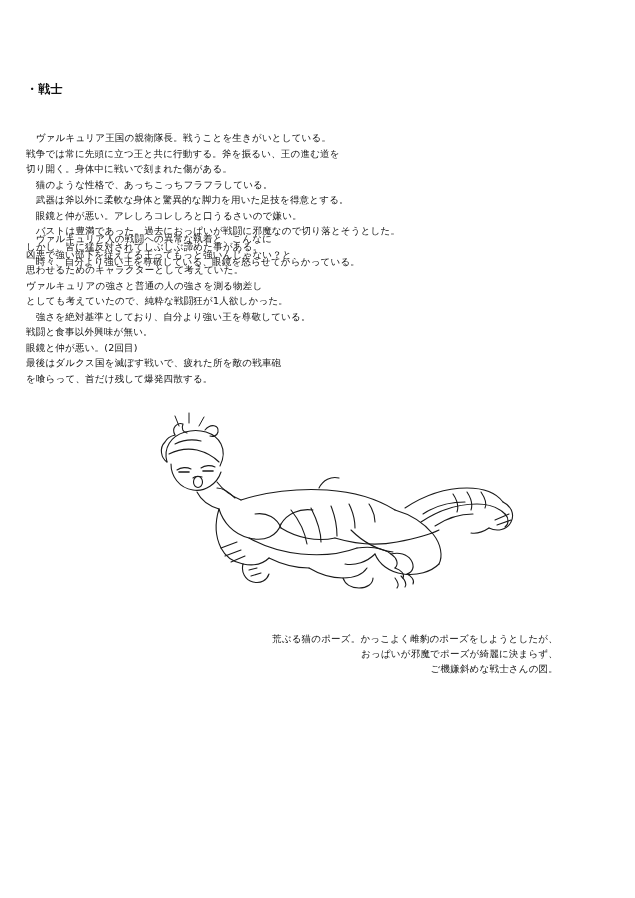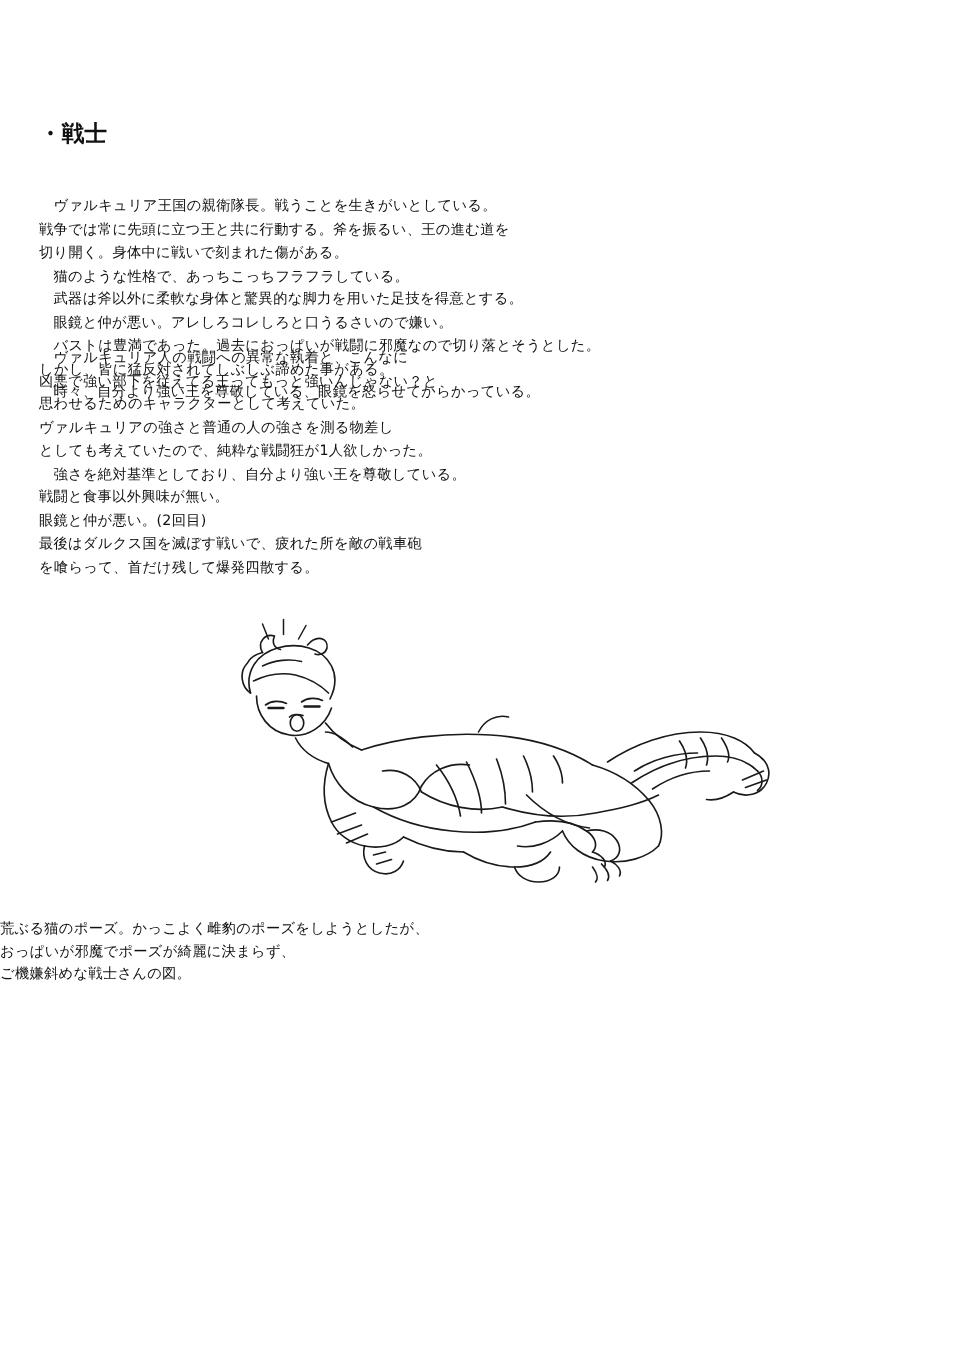--- a/index.html
+++ b/index.html
@@ -24,21 +24,21 @@
   }
   .section {
     position: absolute;
     font-size: 9.5px;
     line-height: 15.5px;
     letter-spacing: 0.2px;
     white-space: pre-wrap;
     color: #111;
   }
   .section-title {
-    font-size: 15px;
+    font-size: 12px;
     font-weight: bold;
     line-height: 17px;
     margin-bottom: 1px;
   }
   #sec-1 { left: 26px; top: 50px; width: 540px; }
   #sec-2 { left: 26px; top: 200px; width: 540px; }
 
   .quote {
     position: absolute;
     left: 0;
@@ -56,23 +56,23 @@
     left: 105px;
     top: 410px;
     width: 425px;
     height: 200px;
   }
   .figure svg { display: block; }
 
   .caption {
     position: absolute;
     left: 0;
-    top: 612px;
+    top: 631px;
     width: 558px;
-    text-align: left;
+    text-align: right;
     font-size: 9.5px;
     line-height: 15px;
     letter-spacing: 0.2px;
     color: #111;
     white-space: pre-wrap;
   }
 </style>
 </head>
 <body>
 

